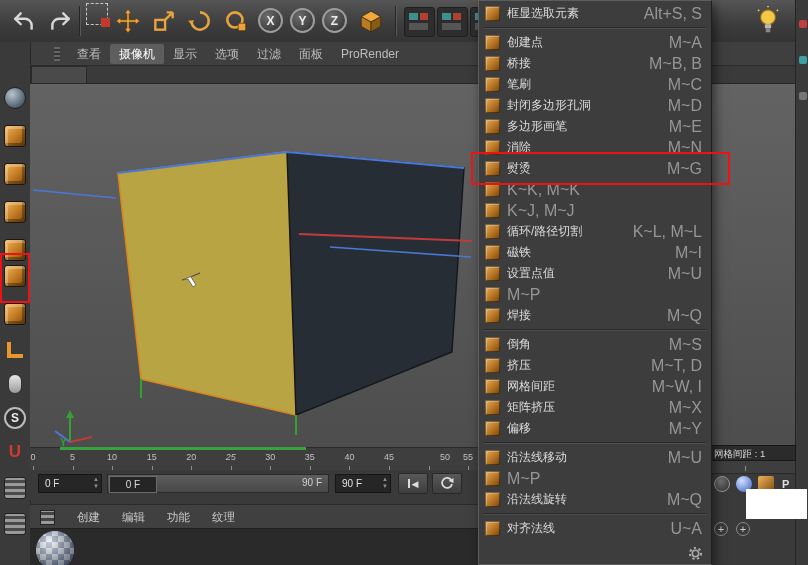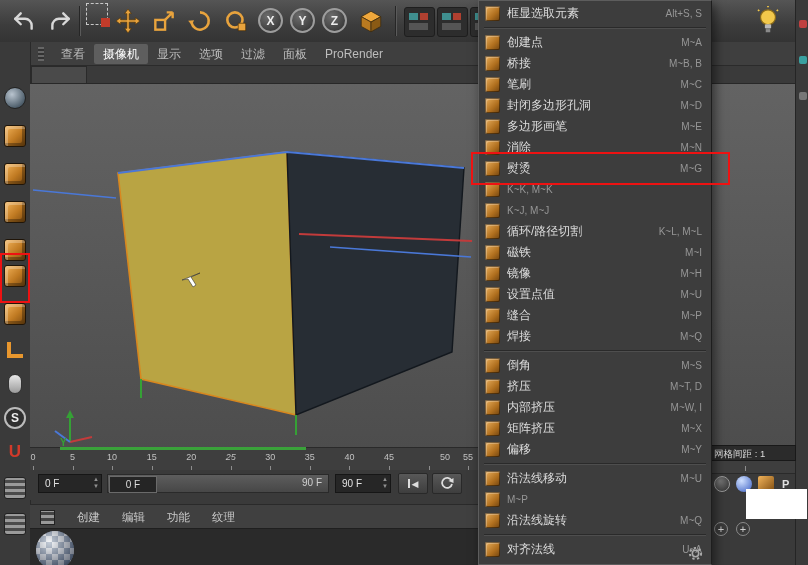--- a/index.html
+++ b/index.html
@@ -15,21 +15,21 @@
             border:2px solid #9d9d9d;color:#ececec;font-size:12px;font-weight:bold;
             display:flex;align-items:center;justify-content:center;box-sizing:border-box;}
   .render-btn{position:absolute;top:7px;width:29px;height:28px;background:#2d2d2d;border:1px solid #1e1e1e;border-radius:3px;}
   .render-btn .c1{position:absolute;left:4px;top:5px;width:9px;height:7px;background:#3f8f8f;}
   .render-btn .c2{position:absolute;left:15px;top:5px;width:8px;height:7px;background:#b04030;}
   .render-btn .c3{position:absolute;left:4px;top:15px;width:19px;height:7px;background:#555;}
   #frame-sel-icon{position:absolute;left:86px;top:3px;width:20px;height:20px;border:1px dashed #c8c8c8;}
   #frame-sel-icon::after{content:"";position:absolute;right:-3px;bottom:-3px;width:9px;height:9px;background:#c23b2a;}
   
   #menubar{position:absolute;left:30px;top:42px;width:765px;height:24px;background:#3f3f3f;
-           border-bottom:1px solid #2b2b2b;display:flex;align-items:center;padding-left:8px;box-sizing:border-box;}
+           border-bottom:1px solid #2b2b2b;display:flex;align-items:center;padding-left:24px;box-sizing:border-box;}
   .mb-grip{width:6px;height:14px;margin-right:8px;background:repeating-linear-gradient(#666 0 2px,#333 2px 4px);}
   .mb-item{padding:3px 9px;font-size:12px;color:#bdbdbd;cursor:default;}
   .mb-item.active{background:#5e5e5e;color:#fff;border-radius:2px;}
   
   #view-tab{position:absolute;left:31px;top:66px;height:16px;padding:18px 7px;background:#4a4a4a;
             border:1px solid #2a2a2a;color:#cdcdcd;font-size:10px;line-height:14px;}
   #viewport{position:absolute;left:30px;top:83px;width:765px;height:364px;
             background:linear-gradient(#636363,#4d4d4d);border-top:1px solid #282828;}
   
   #left-toolbar{position:absolute;left:0;top:42px;width:30px;height:523px;background:#3a3a3a;border-right:1px solid #292929;}
@@ -85,21 +85,21 @@
            font-size:11px;line-height:13px;text-align:center;box-sizing:border-box;}
   #white-patch{position:absolute;left:746px;top:489px;width:61px;height:30px;background:#ffffff;z-index:45;}
   
   #context-menu{position:absolute;left:478px;top:0;width:234px;height:565px;background:#3d3d3d;
                 border:1px solid #5d5d5d;border-right-color:#1e1e1e;box-shadow:3px 4px 10px rgba(0,0,0,.5);
                 z-index:50;padding-top:2px;box-sizing:border-box;}
   .cm-row{display:flex;align-items:center;height:21px;padding:0 9px 0 6px;gap:7px;font-size:12px;color:#dcdcdc;}
   .cm-icon{width:15px;height:15px;flex:none;border-radius:2px;background:linear-gradient(135deg,#eab05e 0%,#b06f1e 60%,#6f4310);
            box-shadow:inset 0 0 0 1px rgba(0,0,0,.45), inset 2px 2px 0 rgba(255,255,255,.25);}
   .cm-label{flex:1;white-space:nowrap;overflow:hidden;}
-  .cm-shortcut{color:#969696;font-size:10px;white-space:nowrap;}
+  .cm-shortcut{color:#969696;font-size:16px;white-space:nowrap;}
   .cm-sep{height:1px;background:#2a2a2a;border-bottom:1px solid #4e4e4e;margin:3px 5px;}
   #menu-gear{position:absolute;right:8px;top:545px;}
   
   .red-box{position:absolute;border:2px solid #ee1212;z-index:60;pointer-events:none;}
   #red-box-sidebar{left:0;top:253px;width:26px;height:46px;}
   #red-box-menu{left:471px;top:152px;width:255px;height:29px;}
 </style>
 </head>
 <body>
 
@@ -421,52 +421,46 @@
         <span class="cm-label">循环/路径切割</span>
         <span class="cm-shortcut">K~L, M~L</span>
       </div>
       <div class="cm-row">
         <span class="cm-icon"></span>
         <span class="cm-label">磁铁</span>
         <span class="cm-shortcut">M~I</span>
       </div>
       <div class="cm-row">
         <span class="cm-icon"></span>
-        <span class="cm-label">镜像</span>
-        <span class="cm-shortcut">M~H</span>
-      </div>
-      <div class="cm-row">
-        <span class="cm-icon"></span>
         <span class="cm-label">设置点值</span>
         <span class="cm-shortcut">M~U</span>
       </div>
       <div class="cm-row">
         <span class="cm-icon"></span>
-        <span class="cm-label">缝合</span>
         <span class="cm-shortcut">M~P</span>
       </div>
       <div class="cm-row">
         <span class="cm-icon"></span>
         <span class="cm-label">焊接</span>
         <span class="cm-shortcut">M~Q</span>
       </div>
       <div class="cm-sep"></div>
       <div class="cm-row">
         <span class="cm-icon"></span>
         <span class="cm-label">倒角</span>
         <span class="cm-shortcut">M~S</span>
       </div>
       <div class="cm-row">
         <span class="cm-icon"></span>
         <span class="cm-label">挤压</span>
         <span class="cm-shortcut">M~T, D</span>
       </div>
       <div class="cm-row">
         <span class="cm-icon"></span>
-        <span class="cm-label">内部挤压</span>
+        <span class="cm-label">网格间距</span>
         <span class="cm-shortcut">M~W, I</span>
       </div>
       <div class="cm-row">
         <span class="cm-icon"></span>
         <span class="cm-label">矩阵挤压</span>
         <span class="cm-shortcut">M~X</span>
       </div>
       <div class="cm-row">
         <span class="cm-icon"></span>
         <span class="cm-label">偏移</span>

